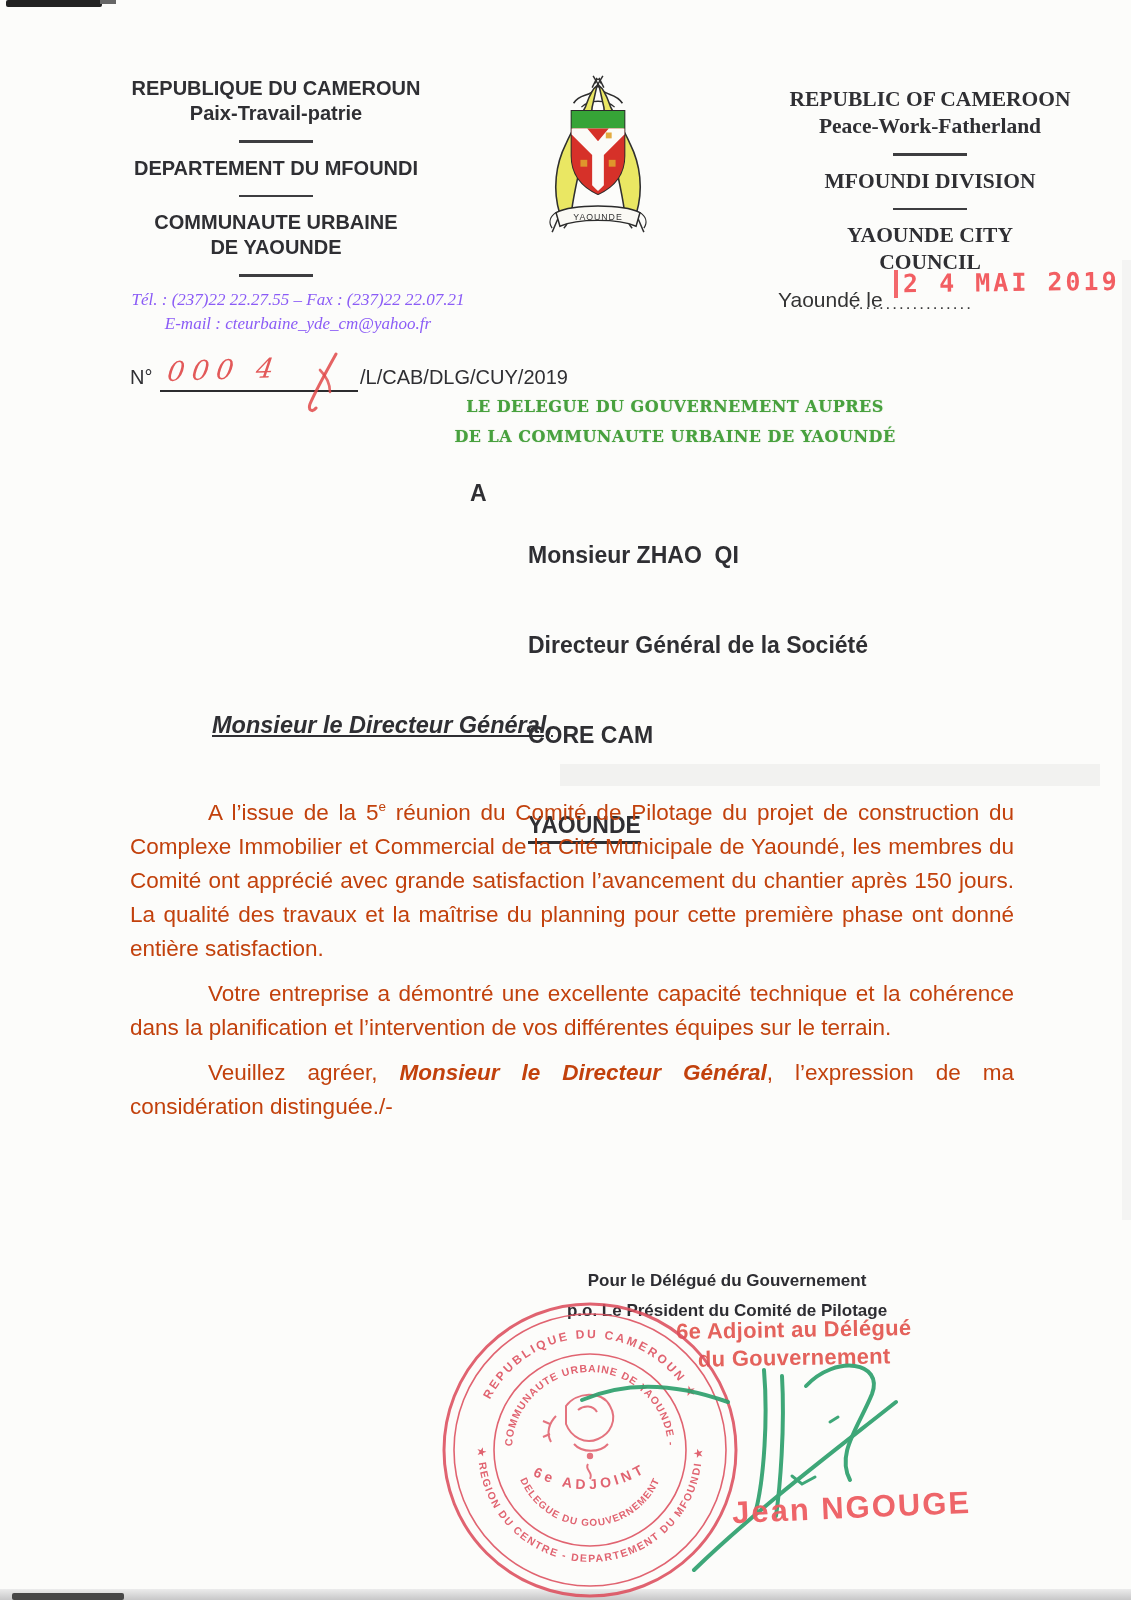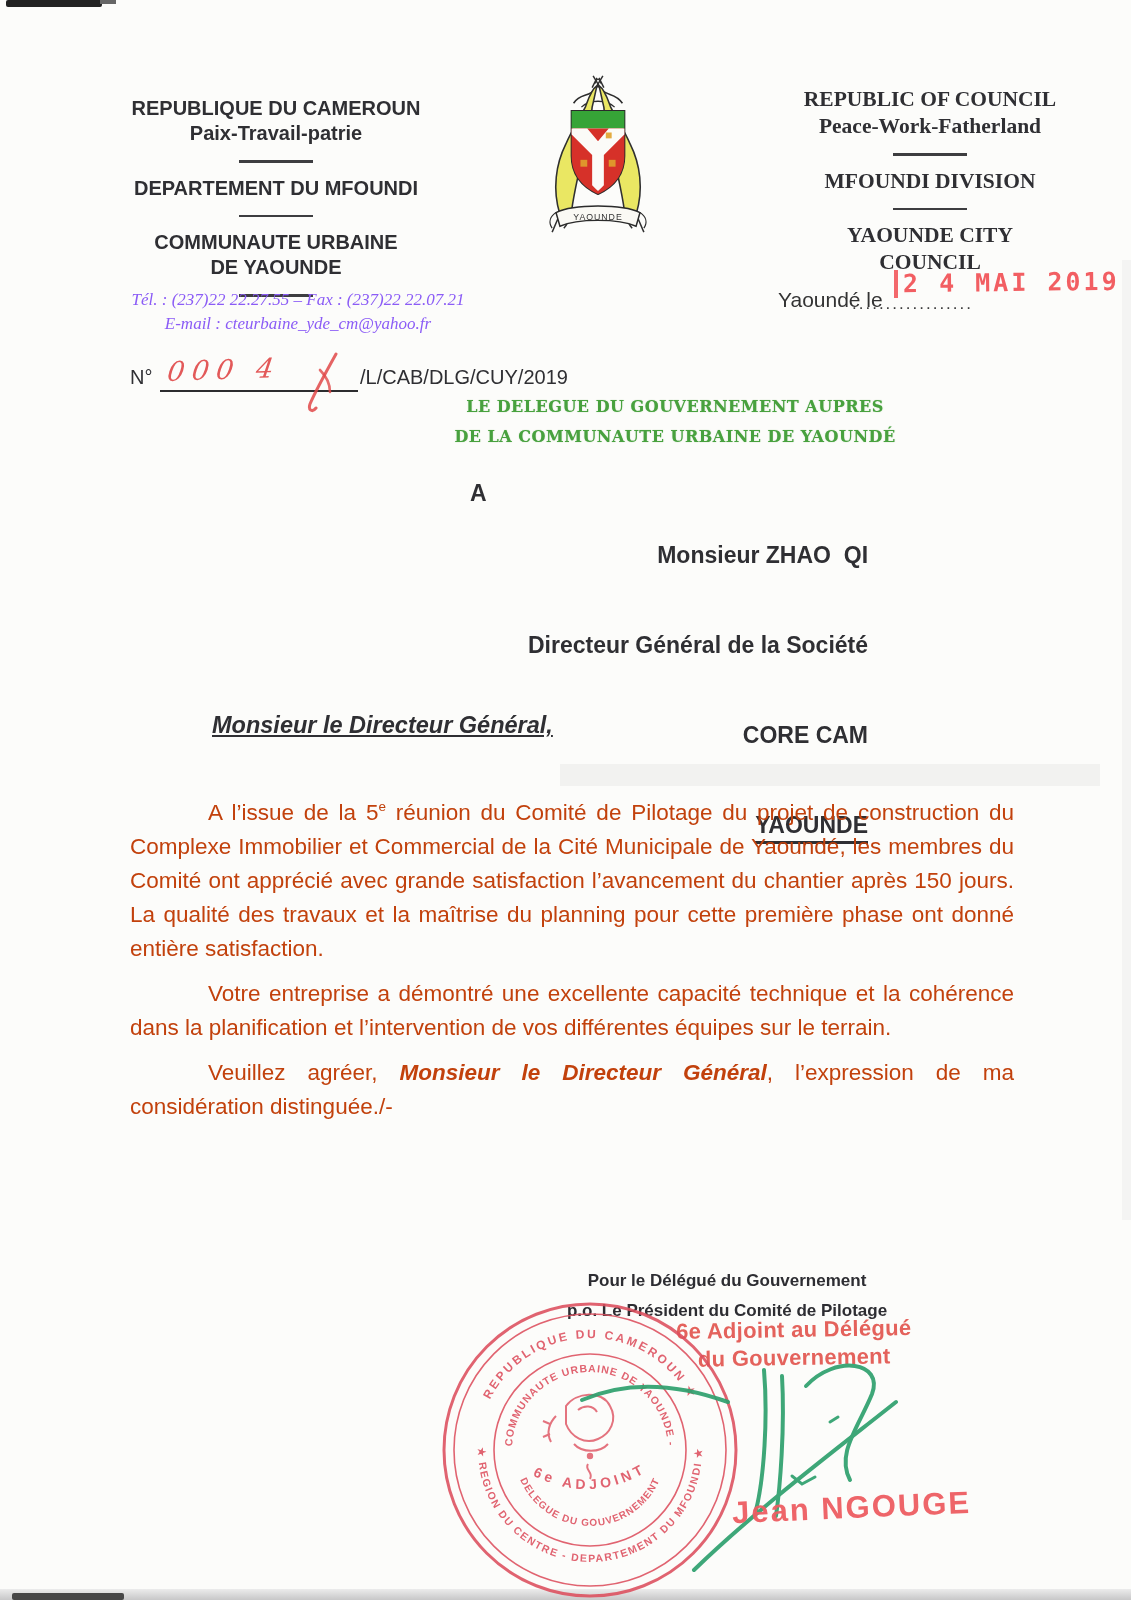--- a/index.html
+++ b/index.html
@@ -10,21 +10,21 @@
   }
   
   .art-top-left{position:absolute;left:6px;top:0;width:96px;height:7px;background:#222;border-radius:2px;}
   .art-top-left2{position:absolute;left:100px;top:0;width:16px;height:4px;background:#666;}
   .art-bottom-strip{position:absolute;left:0;top:1589px;width:1131px;height:11px;background:linear-gradient(#ececec,#c7c7c8);}
   .art-bottom-dark{position:absolute;left:12px;top:1593px;width:112px;height:7px;background:#474747;border-radius:2px;}
   .art-band1{position:absolute;left:560px;top:764px;width:540px;height:22px;background:#ebebea;opacity:.6;}
   .art-right-edge{position:absolute;left:1122px;top:260px;width:9px;height:960px;background:#ededec;opacity:.55;}
 
   
-  .hdr-left{position:absolute;left:118px;top:96px;width:316px;text-align:center;font-weight:bold;font-size:20px;line-height:25px;}
+  .hdr-left{position:absolute;left:118px;top:76px;width:316px;text-align:center;font-weight:bold;font-size:20px;line-height:25px;}
   .hdr-left .rule{width:74px;height:2.5px;background:#3d3d40;margin:14px auto 13px auto;}
   .hdr-right{position:absolute;left:768px;top:86px;width:324px;text-align:center;font-family:"Liberation Serif",serif;font-weight:bold;font-size:21.5px;line-height:27px;}
   .hdr-right .rule{width:74px;height:2.5px;background:#3d3d40;margin:13px auto 12px auto;}
   .contact{position:absolute;left:118px;width:360px;font-family:"Liberation Serif",serif;font-style:italic;font-size:17px;color:#8b5cf6;text-align:center;}
   .contact.tel{top:290px;}
   .contact.email{top:314px;}
 
   
   .coat{position:absolute;left:524px;top:70px;}
 
@@ -43,21 +43,21 @@
   .ref-slash{position:absolute;left:300px;top:352px;}
   .ref-suffix{position:absolute;left:360px;top:366px;font-size:20px;}
 
   
   .sender-title{position:absolute;left:438px;top:392px;width:474px;text-align:center;
     font-family:"DejaVu Serif",serif;font-weight:bold;font-size:16px;line-height:30px;
     color:#48a13e;letter-spacing:.5px;text-shadow:0 0 1px rgba(60,150,50,.55);}
 
   
   .addr-label{position:absolute;left:470px;top:480px;font-weight:bold;font-size:23px;}
-  .addr-block{position:absolute;left:528px;top:480px;font-weight:bold;font-size:23px;line-height:30px;white-space:pre-wrap;text-align:right;}
+  .addr-block{position:absolute;left:528px;top:480px;font-weight:bold;font-size:23px;line-height:30px;white-space:pre-wrap;}
   .addr-city{display:inline-block;border-bottom:3px solid #2f2f33;padding-bottom:1px;}
 
   
   .subject{position:absolute;left:132px;top:630px;font-size:23px;}
   .subject .lbl{text-decoration:underline;text-underline-offset:4px;text-decoration-thickness:2px;}
   .subject .sep{margin:0 8px 0 4px;}
   .subject .val{font-weight:bold;font-style:italic;}
   .salutation{position:absolute;left:212px;top:712px;font-weight:bold;font-style:italic;font-size:23.5px;text-decoration:underline;}
 
   
@@ -129,21 +129,21 @@
     </g>
 
     <g>
       <path d="M32,146 C50,137 100,137 118,146 L114,160 C96,152 54,152 36,160 Z" fill="#faf9f4" stroke="#2b2b2b" stroke-width="1.5"></path>
       <path d="M32,146 C26,150 24,156 28,162 M118,146 C124,150 126,156 122,162" fill="none" stroke="#2b2b2b" stroke-width="1.3"></path>
       <text x="75" y="154" font-size="9" text-anchor="middle" letter-spacing="1" fill="#333">YAOUNDE</text>
     </g>
   </svg>
 
   <div class="hdr-right">
-    <div>REPUBLIC OF COUNCIL</div>
+    <div>REPUBLIC OF CAMEROON</div>
     <div>Peace-Work-Fatherland</div>
     <div class="rule"></div>
     <div>MFOUNDI DIVISION</div>
     <div class="rule"></div>
     <div>YAOUNDE CITY</div>
     <div>COUNCIL</div>
   </div>
 
   <div class="dateline-prefix">Yaoundé le</div>
   <div class="dateline-dots">..................</div>

